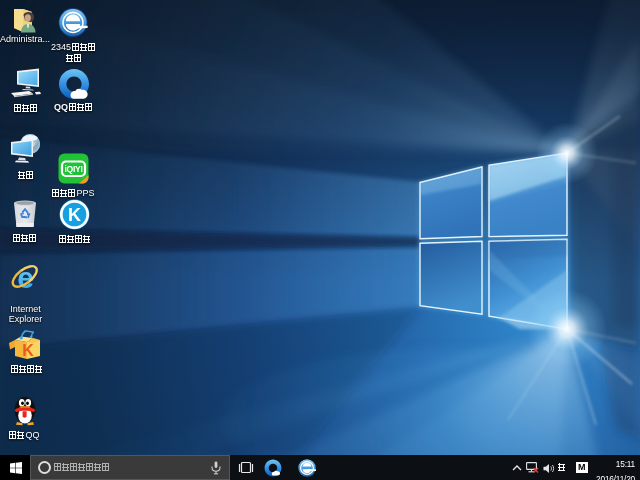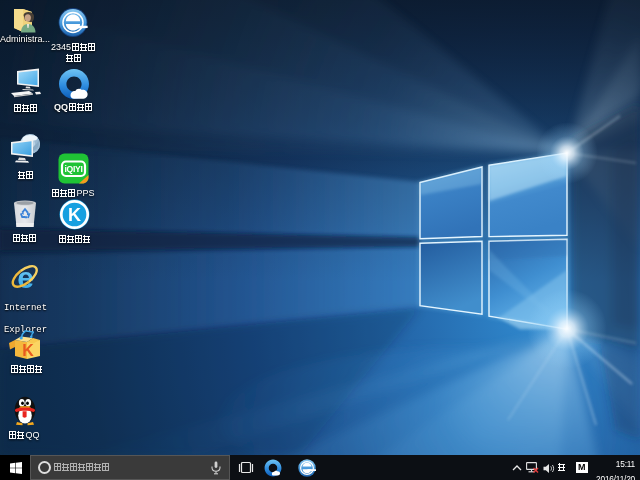--- a/index.html
+++ b/index.html
@@ -371,21 +371,21 @@
    <stop offset="0" stop-color="#7dd2f7"></stop>
           <stop offset="1" stop-color="#2da4e8"></stop>
         </linearGradient>
       </defs>
   <text x="15.5" y="27" text-anchor="middle" font-family="Liberation Sans,sans-serif" font-weight="bold" font-size="30" fill="url(#gie)">e</text>
   <g transform="rotate(-38 16 17)">
    <path d="M16,8.2 A 14.2,6.8 0 1 0 16,21.8" fill="none" stroke="#eeb93c" stroke-width="2.4"></path>
    <path d="M16,8.2 A 14.2,6.8 0 0 1 16,21.8" fill="none" stroke="#f6d060" stroke-width="2.4"></path>
   </g>
  </svg>
- <div class="lbl" style="margin-top:3px;line-height:22px;font-family:Liberation Mono, monospace;">Internet<br>Explorer</div>
+ <div class="lbl" style="margin-top:10px;line-height:10px;">Internet<br>Explorer</div>
 </div>
 
 <div class="ic" style="left:0;top:329px;width:53px;">
  <svg width="36" height="31" viewBox="0 0 36 31">
   <path d="M6,11 L18,13 L18,30 L6,27 Z" fill="#f5b83d"></path>
   <path d="M18,13 L31,11 L31,27 L18,30 Z" fill="#fbd563"></path>
   <path d="M6,11 L12,7.5 L24,9 L18,13 Z" fill="#fce08a"></path>
   <path d="M18,13 L24,9 L31,11 L24,14.5" fill="#f8c84e"></path>
   <path d="M0,14 L6,11 L6,18 L1,20.5 Z" fill="#f0a82e"></path>
   <text x="19" y="27" text-anchor="middle" font-family="Liberation Sans,sans-serif" font-weight="bold" font-size="16" fill="#e85a20">K</text>

